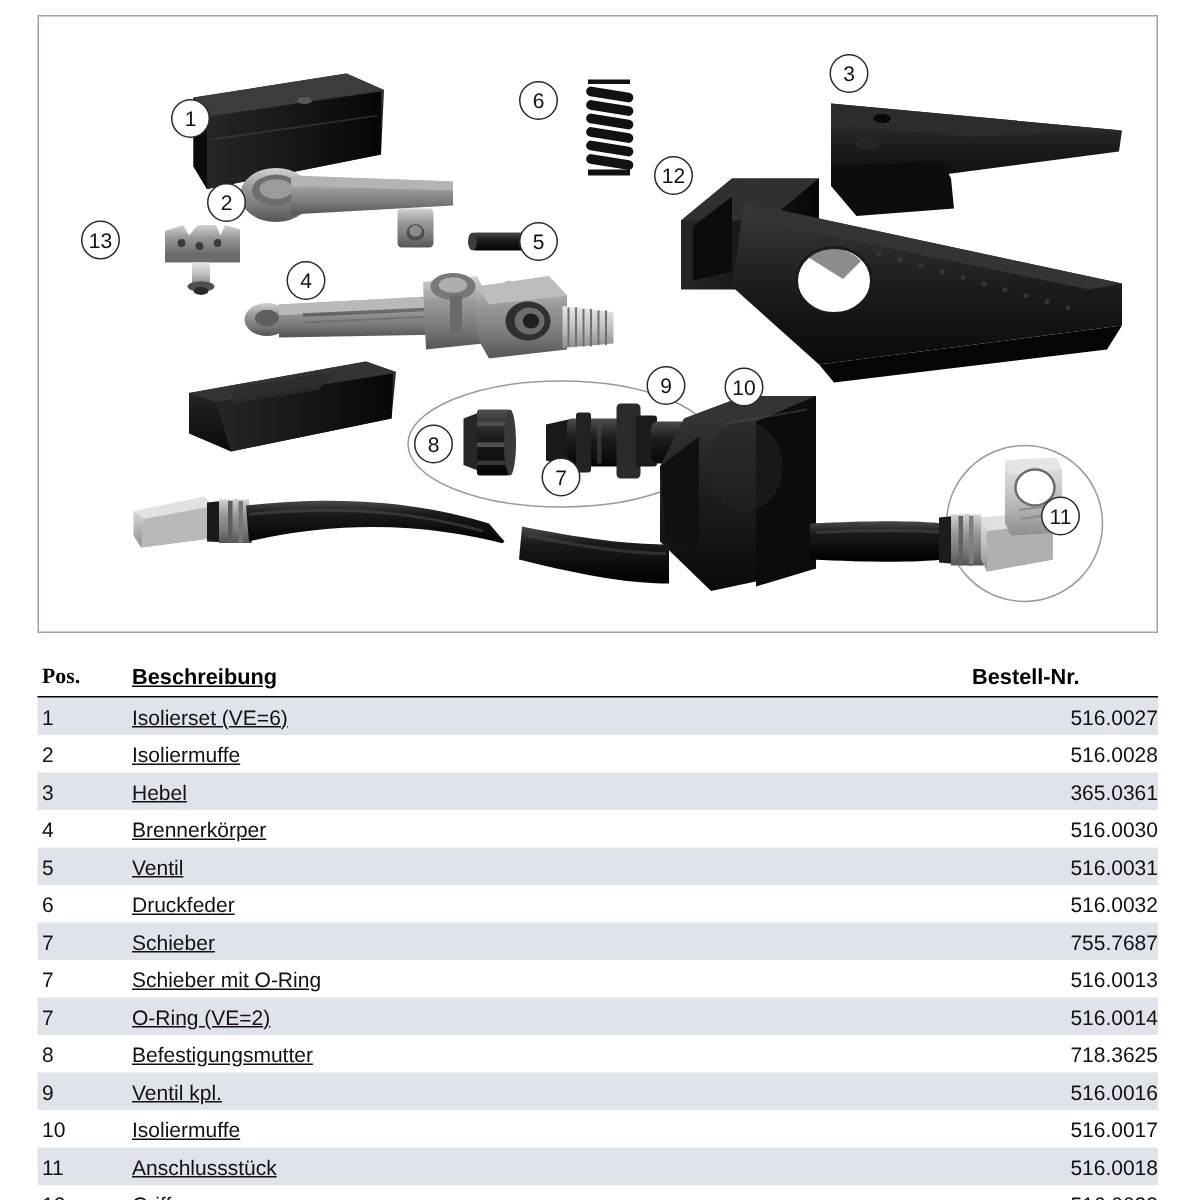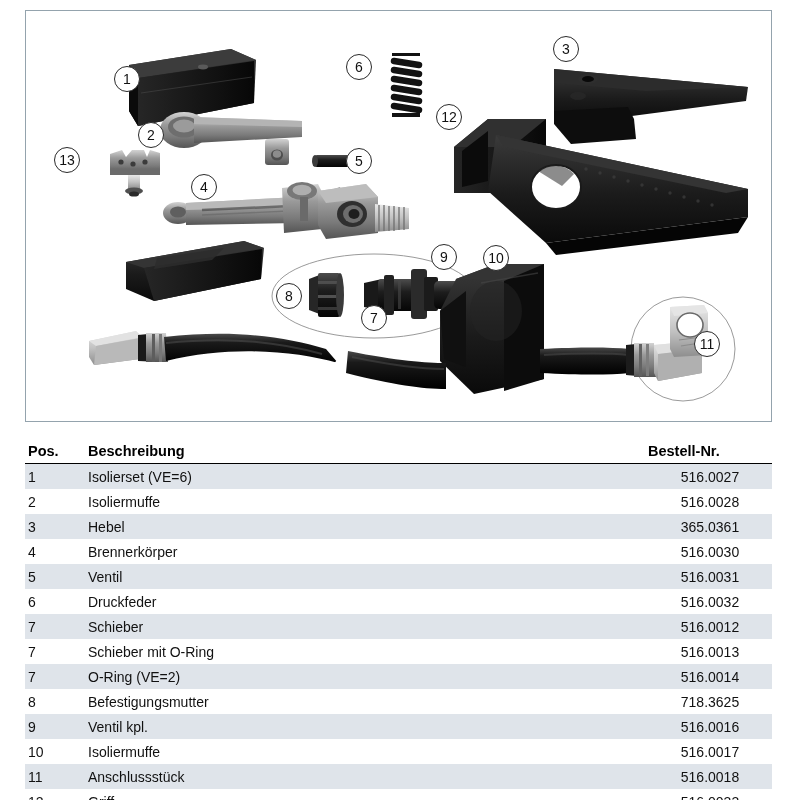--- a/index.html
+++ b/index.html
@@ -63,28 +63,28 @@
     background:#ffffff;
   }
   #parts-table td{
     font-size:14px;
     color:#111111;
     padding:2.5px 0 2.5px 0;
     height:20px;
     vertical-align:middle;
   }
   .col-pos{width:60px;padding-left:3px !important;}
-  .col-desc{width:560px;}
-  .col-nr{width:124px;text-align:center;}
+  .col-desc{width:560px;text-decoration:underline;}
+  .col-nr{width:124px;text-align:right;}
   tr.row-shaded td{background:#dfe4ea;}
   tr.row-plain  td{background:#ffffff;}
   #parts-table tbody tr:last-child td{
     border-bottom:1.5px solid #8f9aa3;
   }
-  .th-pos{padding-left:3px;}
+  .th-pos{padding-left:3px;font-family:Liberation Serif, serif;}
 </style>
 </head>
 <body>
 
 <div id="diagram-panel">
   <div id="diagram-stage">
 
     <svg id="diagram-svg" viewBox="0 0 747 412">
       <defs>
         <linearGradient id="gBlkTop" x1="0" y1="0" x2="0" y2="1">
@@ -374,21 +374,21 @@
         <td class="col-nr">516.0031</td>
       </tr>
       <tr class="row-plain">
         <td class="col-pos">6</td>
         <td class="col-desc">Druckfeder</td>
         <td class="col-nr">516.0032</td>
       </tr>
       <tr class="row-shaded">
         <td class="col-pos">7</td>
         <td class="col-desc">Schieber</td>
-        <td class="col-nr">516.0012</td>
+        <td class="col-nr">755.7687</td>
       </tr>
       <tr class="row-plain">
         <td class="col-pos">7</td>
         <td class="col-desc">Schieber mit O-Ring</td>
         <td class="col-nr">516.0013</td>
       </tr>
       <tr class="row-shaded">
         <td class="col-pos">7</td>
         <td class="col-desc">O-Ring (VE=2)</td>
         <td class="col-nr">516.0014</td>

